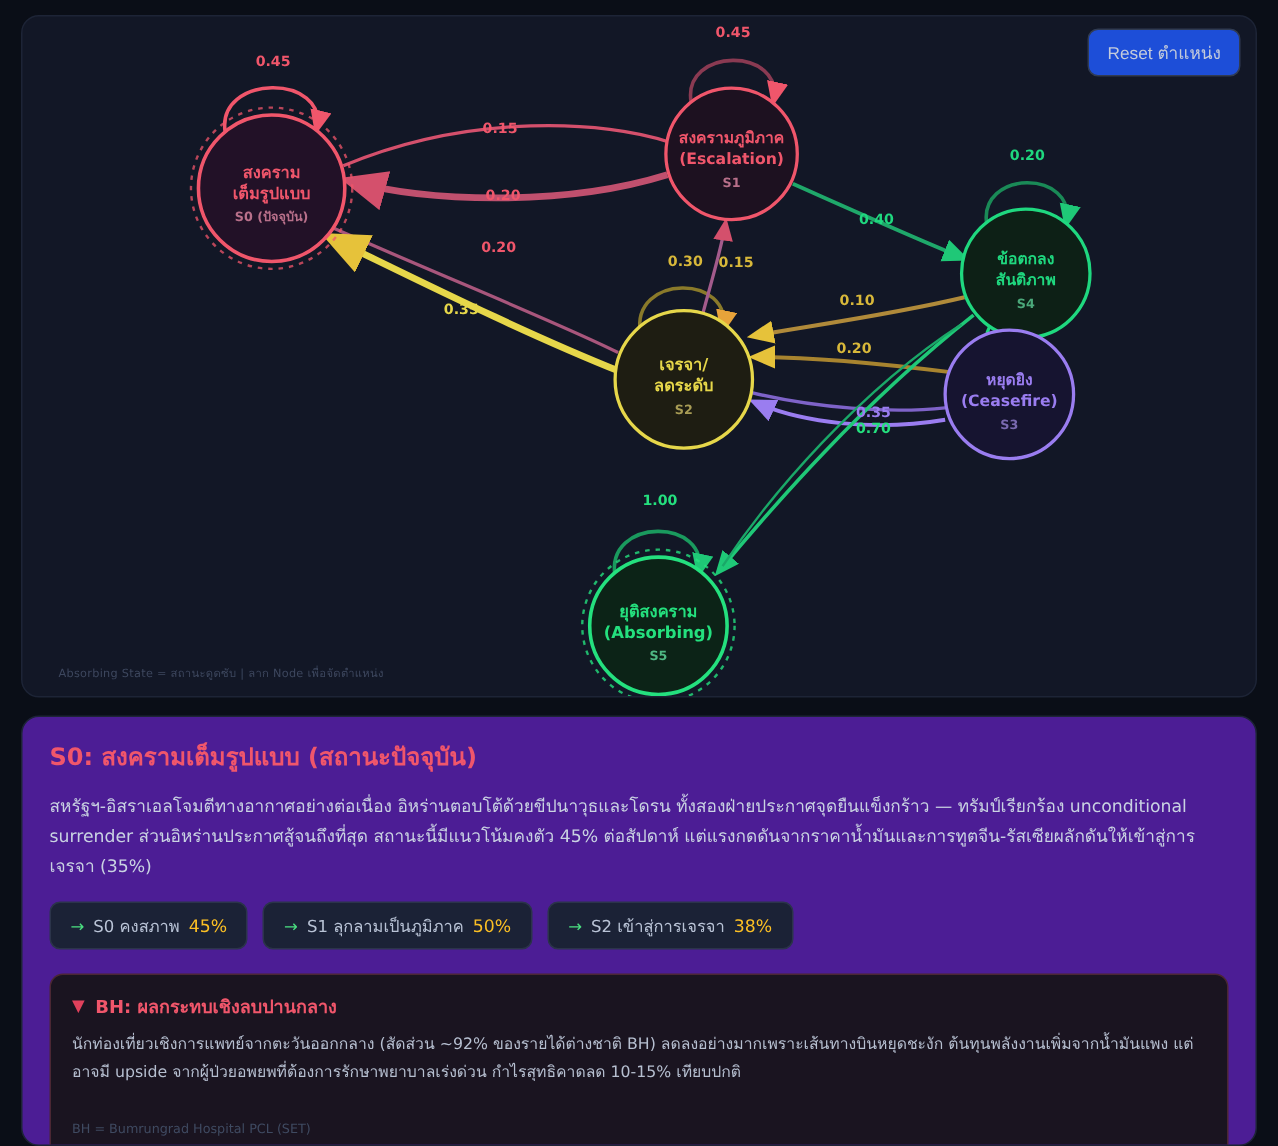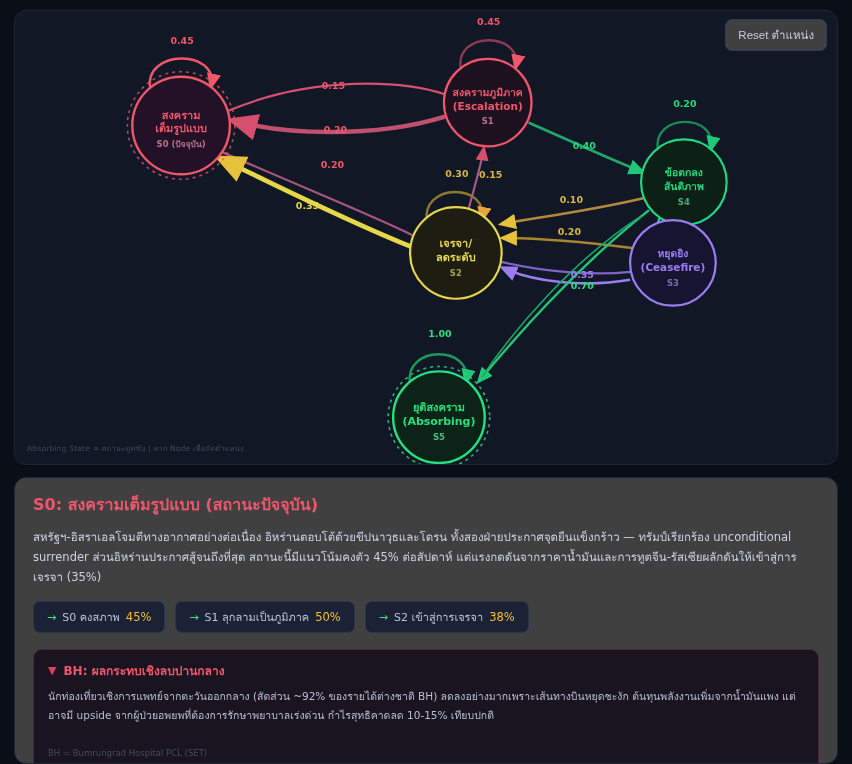--- a/index.html
+++ b/index.html
@@ -24,47 +24,47 @@
     position: relative;
     height: 455px;
     border-radius: 12px;
     background: #121726;
     border: 1px solid #1d2436;
     overflow: hidden;
   }
   .reset-btn {
     position: absolute;
     top: 8px; right: 10px;
-    background: #404040;
+    background: #1d4ed8;
     color: #c3cbdb;
     border: 1px solid #303b52;
     border-radius: 7px;
     font-size: 11.5px;
     padding: 6px 12px;
     cursor: pointer;
     z-index: 5;
   }
   .graph-caption {
     position: absolute;
-    left: 12px; bottom: 10px;
+    left: 24px; bottom: 10px;
     font-size: 7.5px;
     color: #3d475e;
     letter-spacing: .2px;
     z-index: 4;
   }
   svg.graph { position: absolute; inset: 0; width: 100%; height: 100%; }
 
   .node-label { font-weight: bold; text-anchor: middle; }
   .edge-weight { font-size: 9.5px; font-weight: bold; text-anchor: middle; }
 
   
   .detail-panel {
     flex: 1;
     border-radius: 12px;
-    background: #404040;
+    background: #4c1d95;
     border: 1px solid #1d2436;
     padding: 14px 18px 16px 18px;
     overflow: hidden;
   }
   .detail-title {
     font-size: 16px;
     font-weight: bold;
     color: #f0566b;
     margin: 0 0 10px 0;
   }

